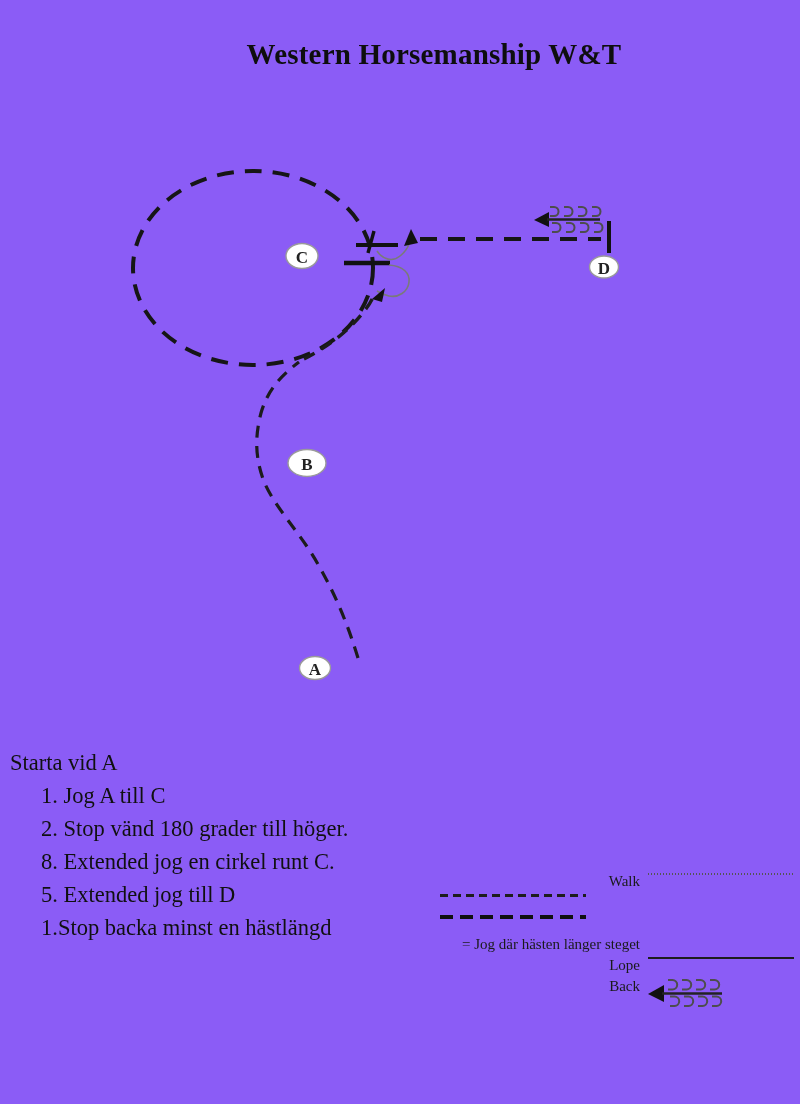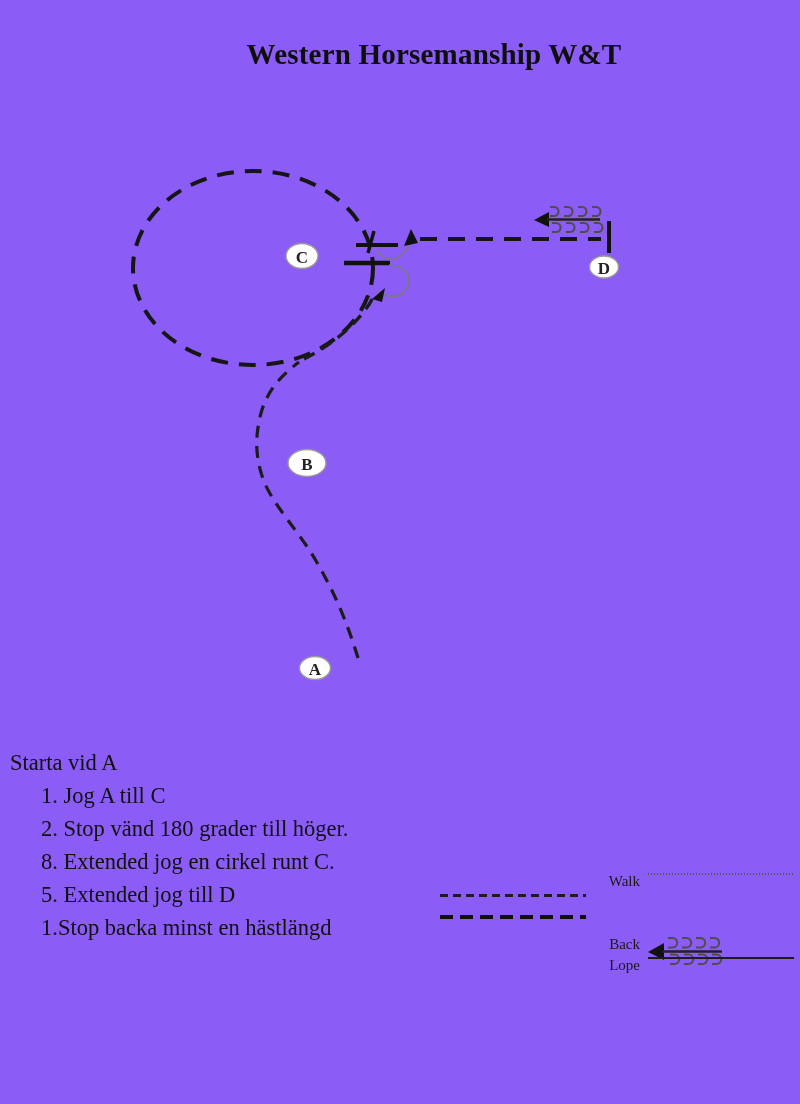--- a/index.html
+++ b/index.html
@@ -120,37 +120,41 @@
       <span class="legend-sample">
           <span class="sample-line jog-line"></span>
         </span>
     </div>
     <div class="legend-row">
       <span class="legend-sample">
           <span class="sample-line ext-line"></span>
         </span>
     </div>
     <div class="legend-row">
+      <span class="legend-label">= Jog där hästen länger steget</span>
+      <span class="legend-sample"></span>
+    </div>
+    <div class="legend-row">
+      <span class="legend-label">Lope</span>
+      <span class="legend-sample">
+          <span class="sample-line lope-line"></span>
+        </span>
+    </div>
+    <div class="legend-row">
       <span class="legend-label">Back</span>
       <span class="legend-sample">
         <svg width="80" height="30" viewBox="0 0 80 30" xmlns="http://www.w3.org/2000/svg">
           <polygon class="arrowhead" points="0,16 16,7 16,24"></polygon>
           <line x1="14" y1="15.5" x2="74" y2="15.5" stroke="#222" stroke-width="2.6"></line>
           <path class="shoe" d="M20,2 h4.5 a4.7,4.7 0 0 1 0,9.4 h-4.5"></path>
           <path class="shoe" d="M34,2 h4.5 a4.7,4.7 0 0 1 0,9.4 h-4.5"></path>
           <path class="shoe" d="M48,2 h4.5 a4.7,4.7 0 0 1 0,9.4 h-4.5"></path>
           <path class="shoe" d="M62,2 h4.5 a4.7,4.7 0 0 1 0,9.4 h-4.5"></path>
           <path class="shoe" d="M22,18.5 h4.5 a4.7,4.7 0 0 1 0,9.4 h-4.5"></path>
           <path class="shoe" d="M36,18.5 h4.5 a4.7,4.7 0 0 1 0,9.4 h-4.5"></path>
           <path class="shoe" d="M50,18.5 h4.5 a4.7,4.7 0 0 1 0,9.4 h-4.5"></path>
           <path class="shoe" d="M64,18.5 h4.5 a4.7,4.7 0 0 1 0,9.4 h-4.5"></path>
         </svg>
       </span>
     </div>
-    <div class="legend-row">
-      <span class="legend-label">Lope</span>
-      <span class="legend-sample">
-          <span class="sample-line lope-line"></span>
-        </span>
-    </div>
   </div>
 
 </div>
 
 </body></html>

